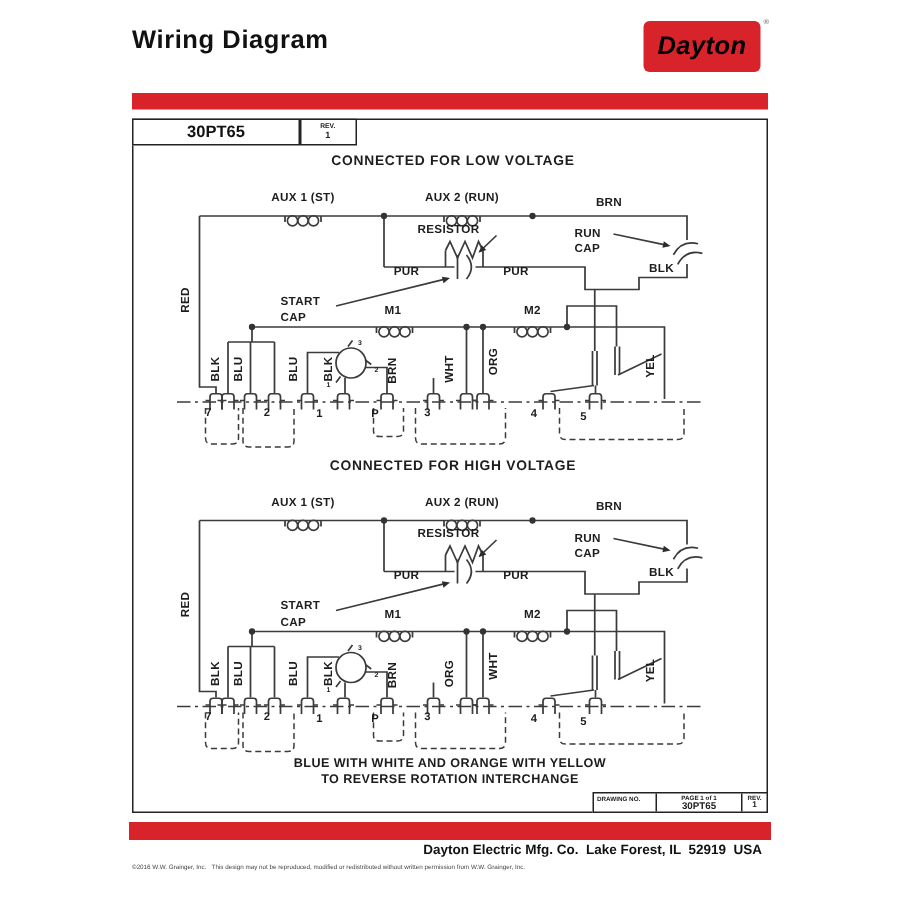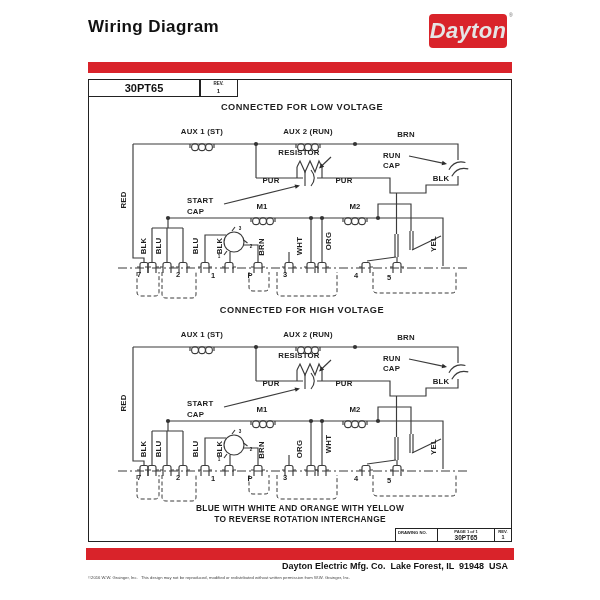--- a/index.html
+++ b/index.html
@@ -2,22 +2,22 @@
 <html style="--brand-red: #D9232A; --line: #3b3b3b;"><head>
 <meta charset="utf-8">
 <style>
   :root{ --brand-red:#D9232A; --line:#3b3b3b; }
   html,body{margin:0;padding:0;background:#ffffff;}
   .page{position:relative;width:528px;height:600px;background:#fff;overflow:hidden;
         font-family:"Liberation Sans",sans-serif;}
   .hdr-title{position:absolute;left:88px;top:17px;font-size:17px;font-weight:bold;
              color:#111;letter-spacing:.4px;}
   .logo{position:absolute;left:429px;top:14px;width:78px;height:34px;background:var(--brand-red);
-        border-radius:4px;color:#e5e5e5;display:flex;align-items:center;justify-content:center;
-        font-style:italic;font-weight:bold;font-size:22px;letter-spacing:.3px;}
+        border-radius:4px;color:#000000;display:flex;align-items:center;justify-content:center;
+        font-style:italic;font-weight:bold;font-size:17px;letter-spacing:.3px;}
   .logo-reg{position:absolute;left:509px;top:12px;font-size:5px;color:#666;font-style:normal;}
   .bar{position:absolute;background:var(--brand-red);}
   .bar-top{left:88px;top:62px;width:424px;height:11px;}
   .bar-bottom{left:86px;top:548px;width:428px;height:12px;}
   .frame{position:absolute;left:88px;top:79px;width:424px;height:463px;
          border:1.8px solid #222;box-sizing:border-box;}
   .tb-model{position:absolute;left:88px;top:79px;width:112px;height:18px;border:1.6px solid #222;
             box-sizing:border-box;display:flex;align-items:center;justify-content:center;
             font-size:11px;font-weight:bold;color:#111;background:#fff;}
   .tb-rev{position:absolute;left:199.5px;top:79px;width:38px;height:18px;border:1.6px solid #222;
@@ -394,15 +394,15 @@
       <div class="btb-page">PAGE 1 of 1</div>
       <div class="btb-no">30PT65</div>
     </div>
     <div class="btb-c3">
       <div class="btb-revl">REV.</div>
       <div class="btb-revv">1</div>
     </div>
   </div>
 
   <div class="bar bar-bottom"></div>
-  <div class="footer-co">Dayton Electric Mfg. Co.  Lake Forest, IL  91948  USA</div>
+  <div class="footer-co">Dayton Electric Mfg. Co.  Lake Forest, IL  52919  USA</div>
   <div class="footer-copy">©2016 W.W. Grainger, Inc.   This design may not be reproduced, modified or redistributed without written permission from W.W. Grainger, Inc.</div>
 </div>
 
 </body></html>

